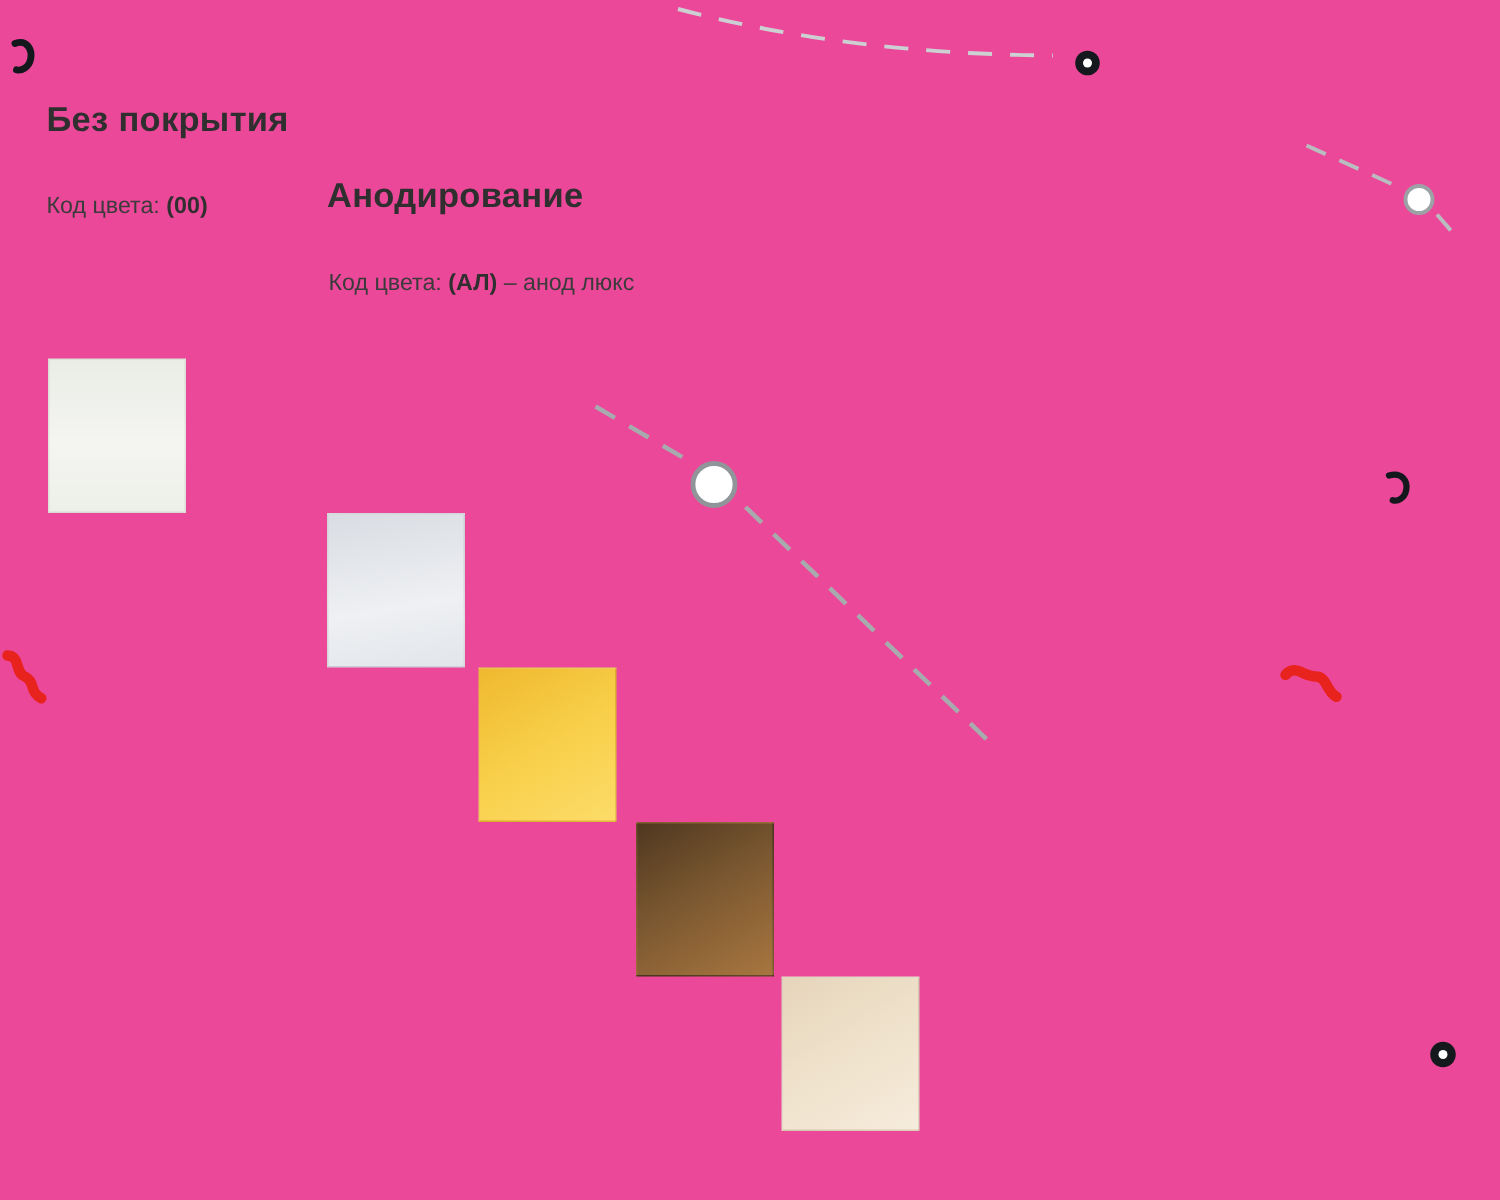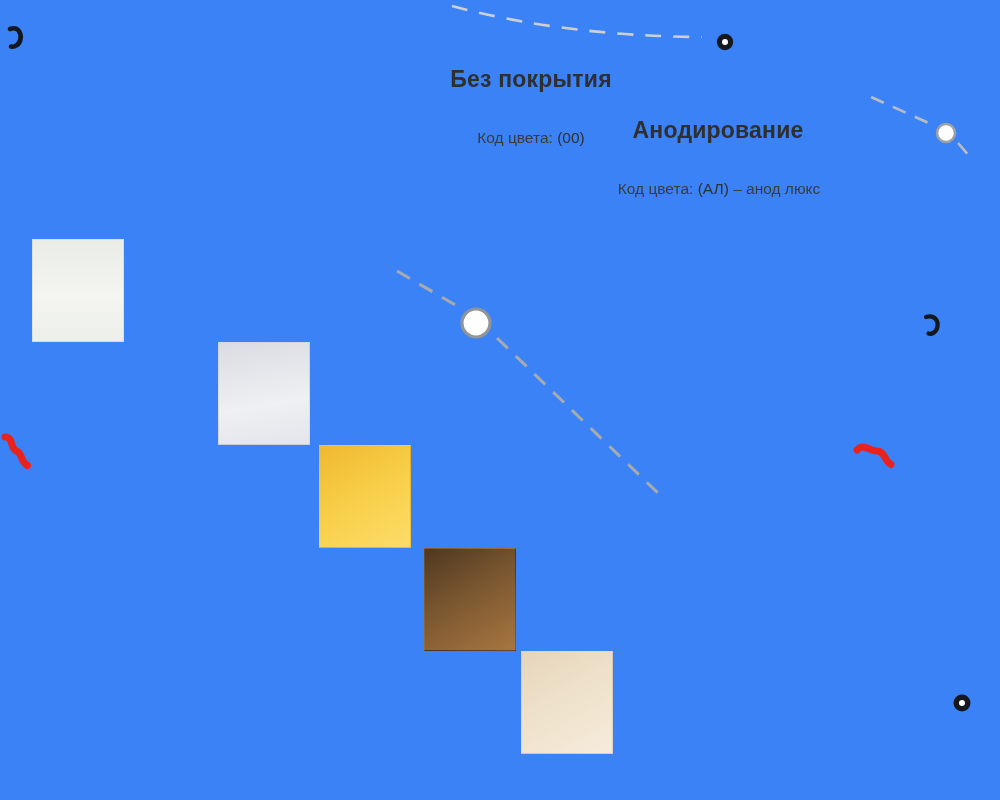--- a/index.html
+++ b/index.html
@@ -1,27 +1,27 @@
 <!DOCTYPE html>
 <html><head>
 <meta charset="utf-8">
 <style>
   html,body{margin:0;padding:0;background:#ffffff;}
   #canvas{
-    position:relative;width:1000px;height:800px;background:#3b82f6;overflow:hidden;
-    font-family:"Liberation Sans","DejaVu Sans",sans-serif;color:#1d1d1b;text-align:center;
+    position:relative;width:1000px;height:800px;background:#ec4899;overflow:hidden;
+    font-family:"Liberation Sans","DejaVu Sans",sans-serif;color:#1d1d1b;
   }
   .abs{position:absolute;}
   .deco-layer{position:absolute;left:0;top:0;z-index:0;}
   .content{position:relative;z-index:1;}
 
   
   .col-title{font-size:23px;font-weight:700;color:#2f2f2f;letter-spacing:.2px;}
   .col-sub{font-size:15.5px;color:#3b3b3b;margin-top:6px;}
-  .col-sub b{font-weight:400;color:#2f2f2f;}
+  .col-sub b{font-weight:700;color:#2f2f2f;}
 
   
   .swatch{width:92px;height:103px;border:1px solid rgba(0,0,0,.07);box-sizing:border-box;}
 </style>
 </head>
 <body>
 
 <div id="canvas">
 
   <svg class="deco-layer" width="1000" height="800" viewBox="0 0 1000 800">

